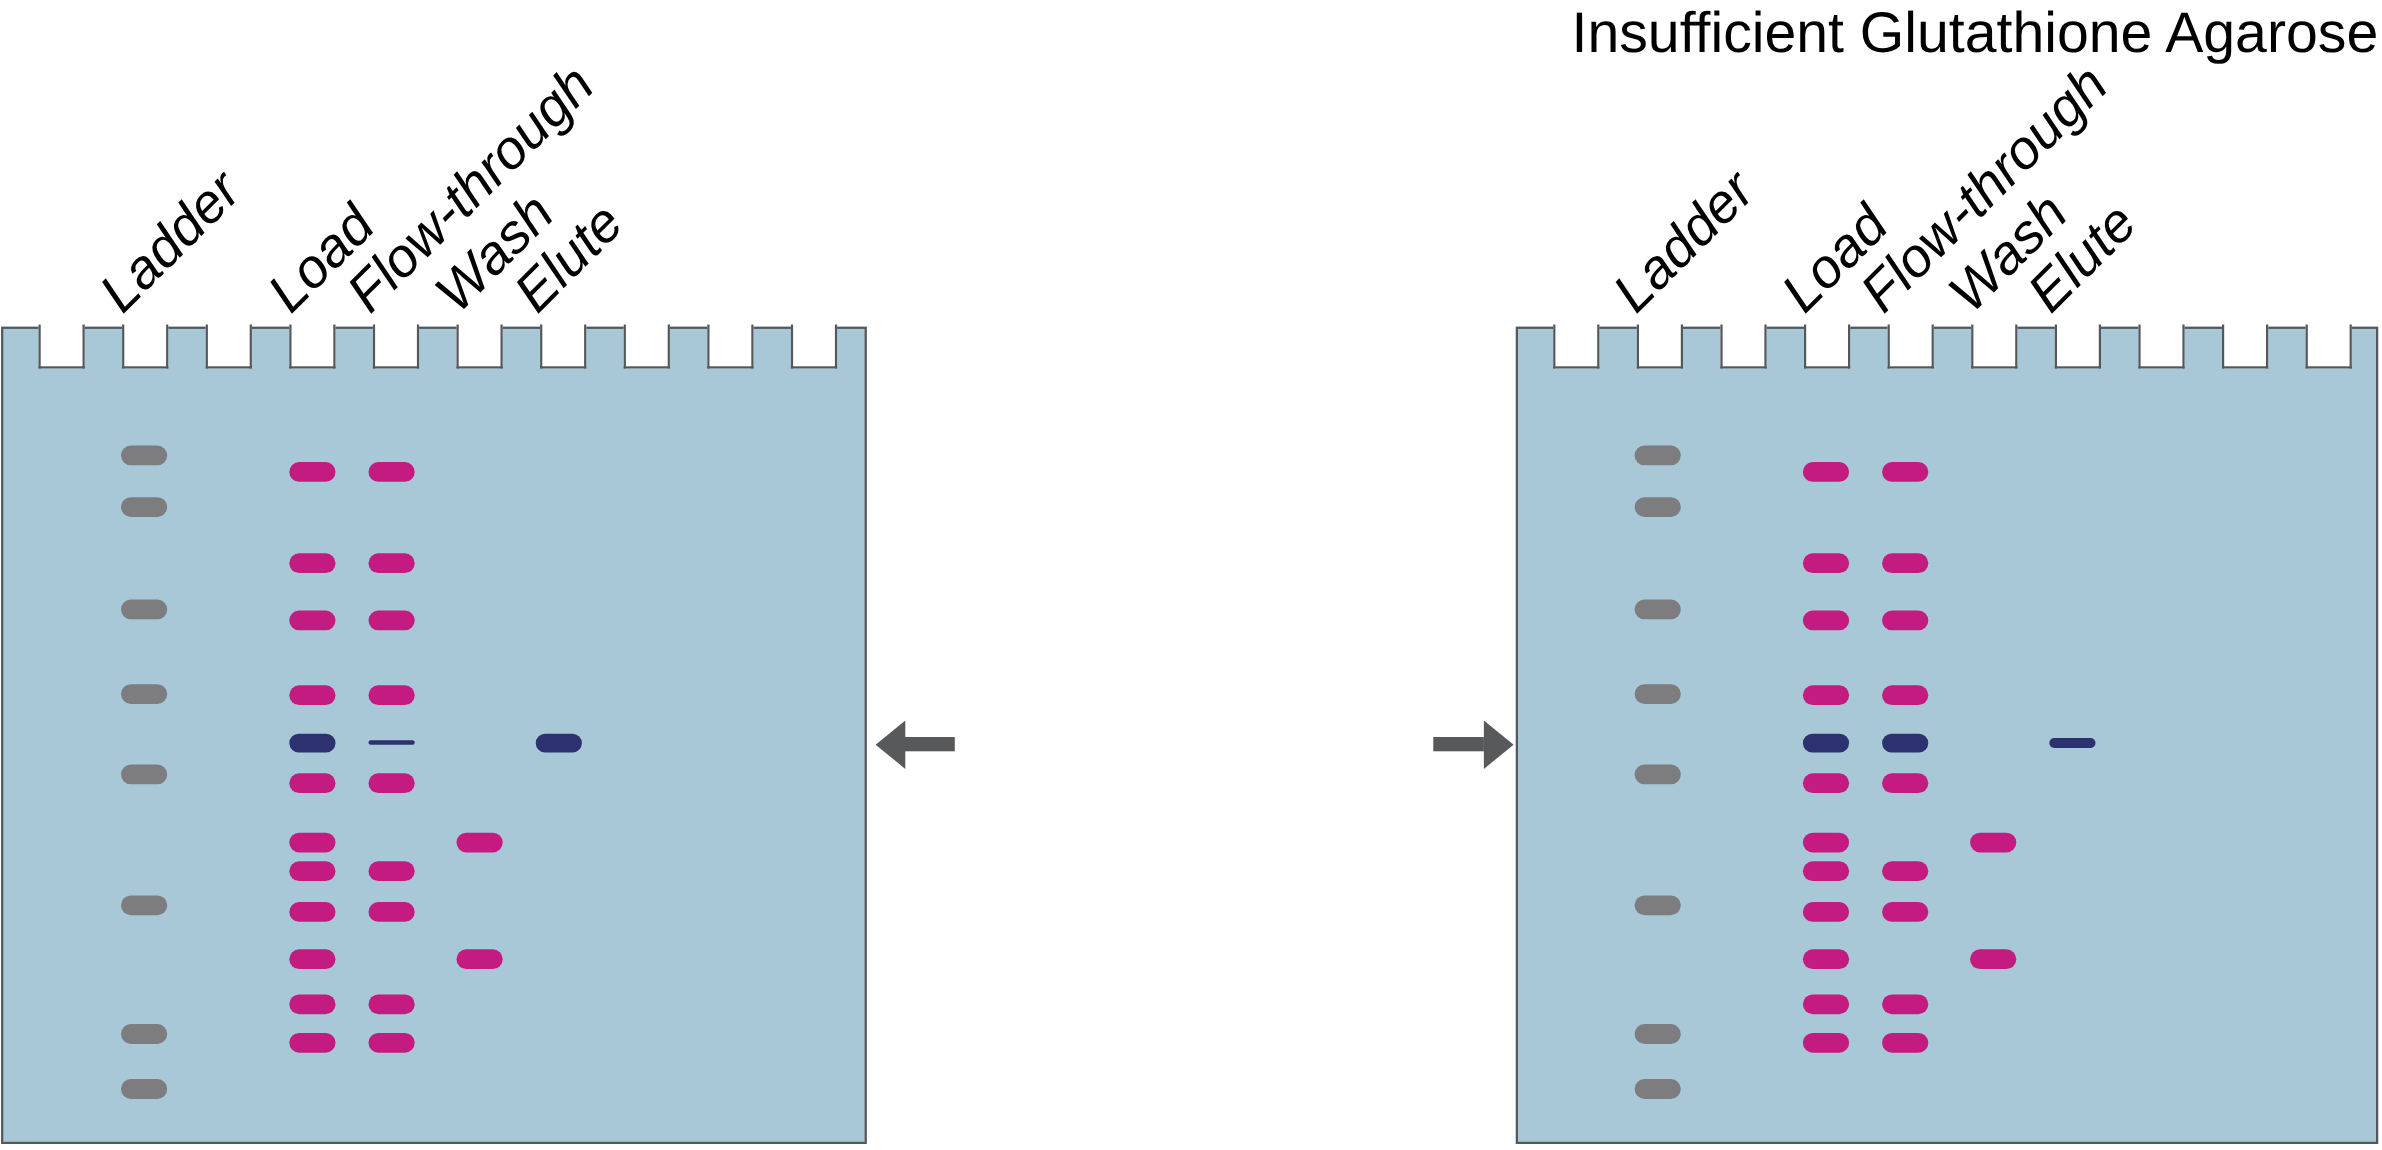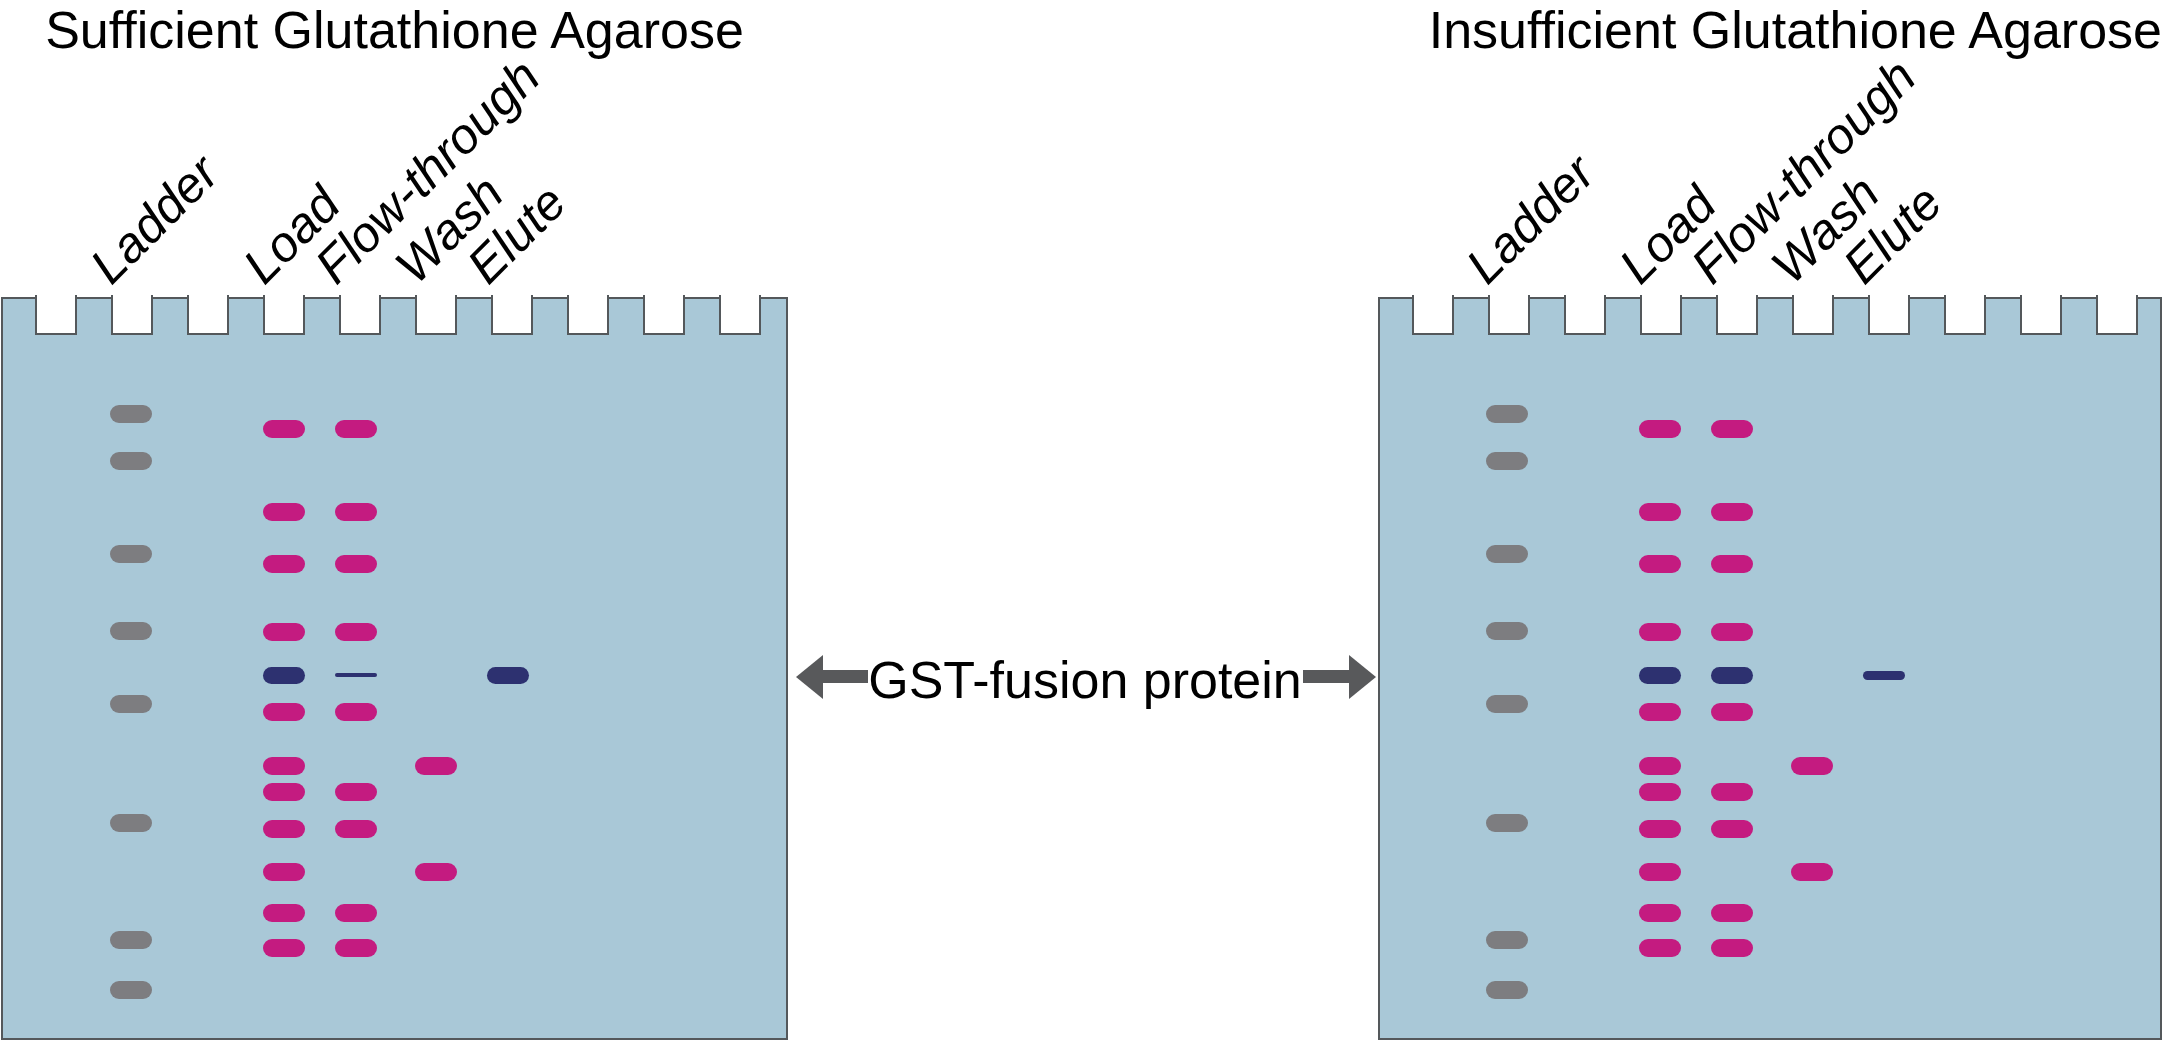--- a/index.html
+++ b/index.html
@@ -69,21 +69,20 @@
     border-bottom:22px solid transparent;
   }
   #arrow-left-head{left:796px;border-right:27px solid #58595b;}
   #arrow-right-head{left:1349px;border-left:27px solid #58595b;}
 </style>
 </head>
 <body>
 
 <div id="canvas">
 
-  <div id="title-left" class="panel-title">Sufficient Glutathione Agarose</div>
 
   <div id="title-right" class="panel-title">Insufficient Glutathione Agarose</div>
 
   <div id="gels-root">
       <div class="gel-body" style="left: 1px; top: 297px; width: 787px; height: 743px; background: rgb(169, 200, 215); border-color: rgb(84, 88, 91);"></div>
       <div class="gel-well" style="left: 35px; top: 295px; width: 42px; height: 40px; border-color: rgb(84, 88, 91);"></div>
       <div class="gel-well" style="left: 111px; top: 295px; width: 42px; height: 40px; border-color: rgb(84, 88, 91);"></div>
       <div class="gel-well" style="left: 187px; top: 295px; width: 42px; height: 40px; border-color: rgb(84, 88, 91);"></div>
       <div class="gel-well" style="left: 263px; top: 295px; width: 42px; height: 40px; border-color: rgb(84, 88, 91);"></div>
       <div class="gel-well" style="left: 339px; top: 295px; width: 42px; height: 40px; border-color: rgb(84, 88, 91);"></div>
@@ -177,18 +176,17 @@
       <div class="lane-label" style="left: 1798px; bottom: 753px;">Wash</div>
       <div class="gel-band" style="left: 1791px; top: 757px; width: 42px; height: 18px; background: rgb(196, 27, 128); border-radius: 9px;"></div>
       <div class="gel-band" style="left: 1791px; top: 863px; width: 42px; height: 18px; background: rgb(196, 27, 128); border-radius: 9px;"></div>
       <div class="lane-label" style="left: 1870px; bottom: 753px;">Elute</div>
       <div class="gel-band" style="left: 1863px; top: 670.5px; width: 42px; height: 9px; background: rgb(45, 49, 112); border-radius: 4.5px;"></div>
     </div>
 
   <div id="arrow-left-head" class="arrow-head" style="border-right-color: rgb(88, 89, 91);"></div>
   <div id="arrow-left-shaft" class="arrow-shaft" style="background: rgb(88, 89, 91);"></div>
 
-  <div id="annotation-label">GST-fusion protein</div>
 
   <div id="arrow-right-shaft" class="arrow-shaft" style="background: rgb(88, 89, 91);"></div>
   <div id="arrow-right-head" class="arrow-head" style="border-left-color: rgb(88, 89, 91);"></div>
 
 </div>
 
 </body></html>

